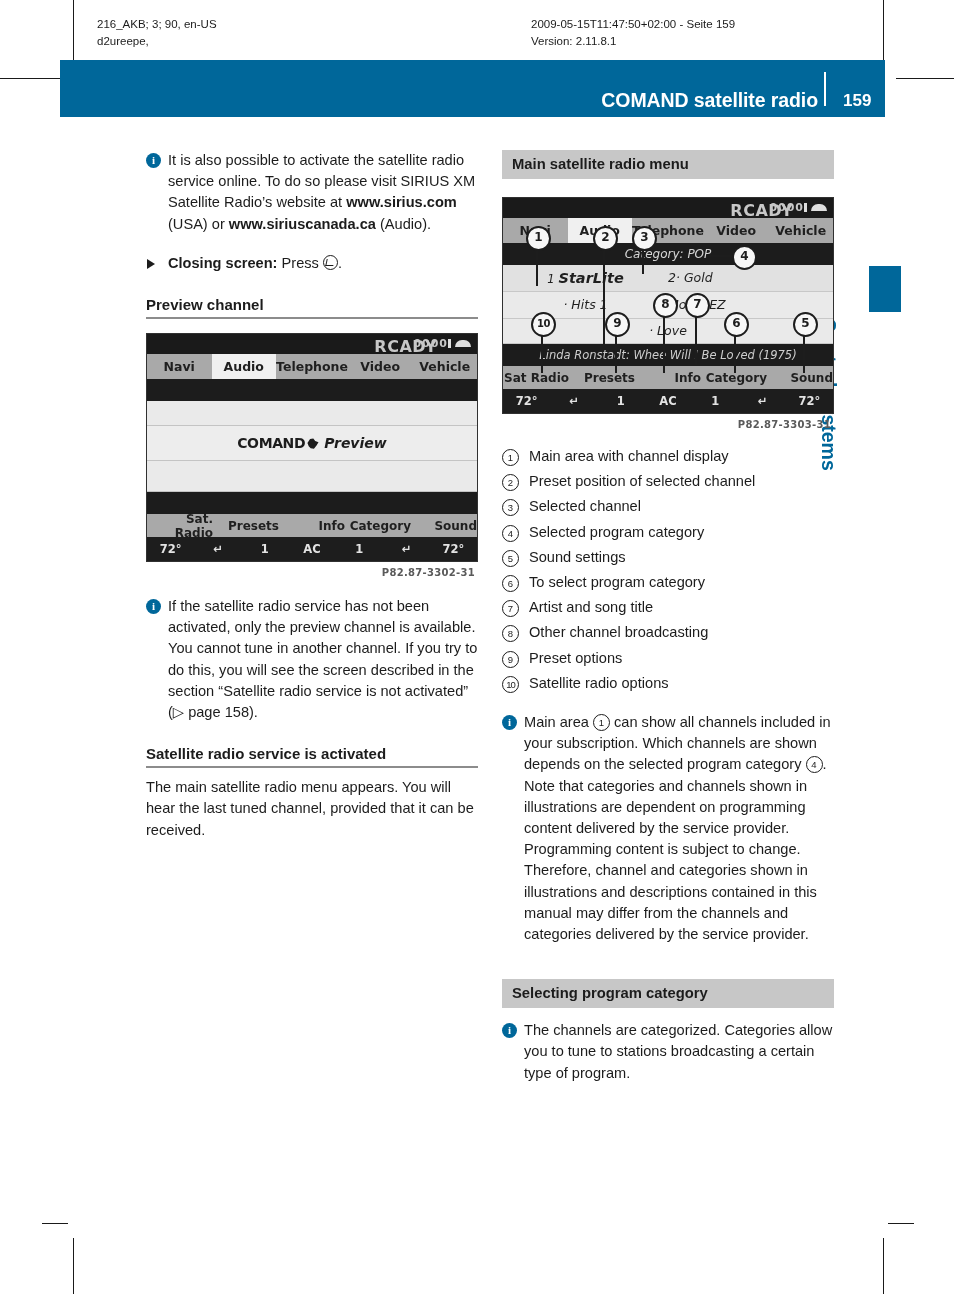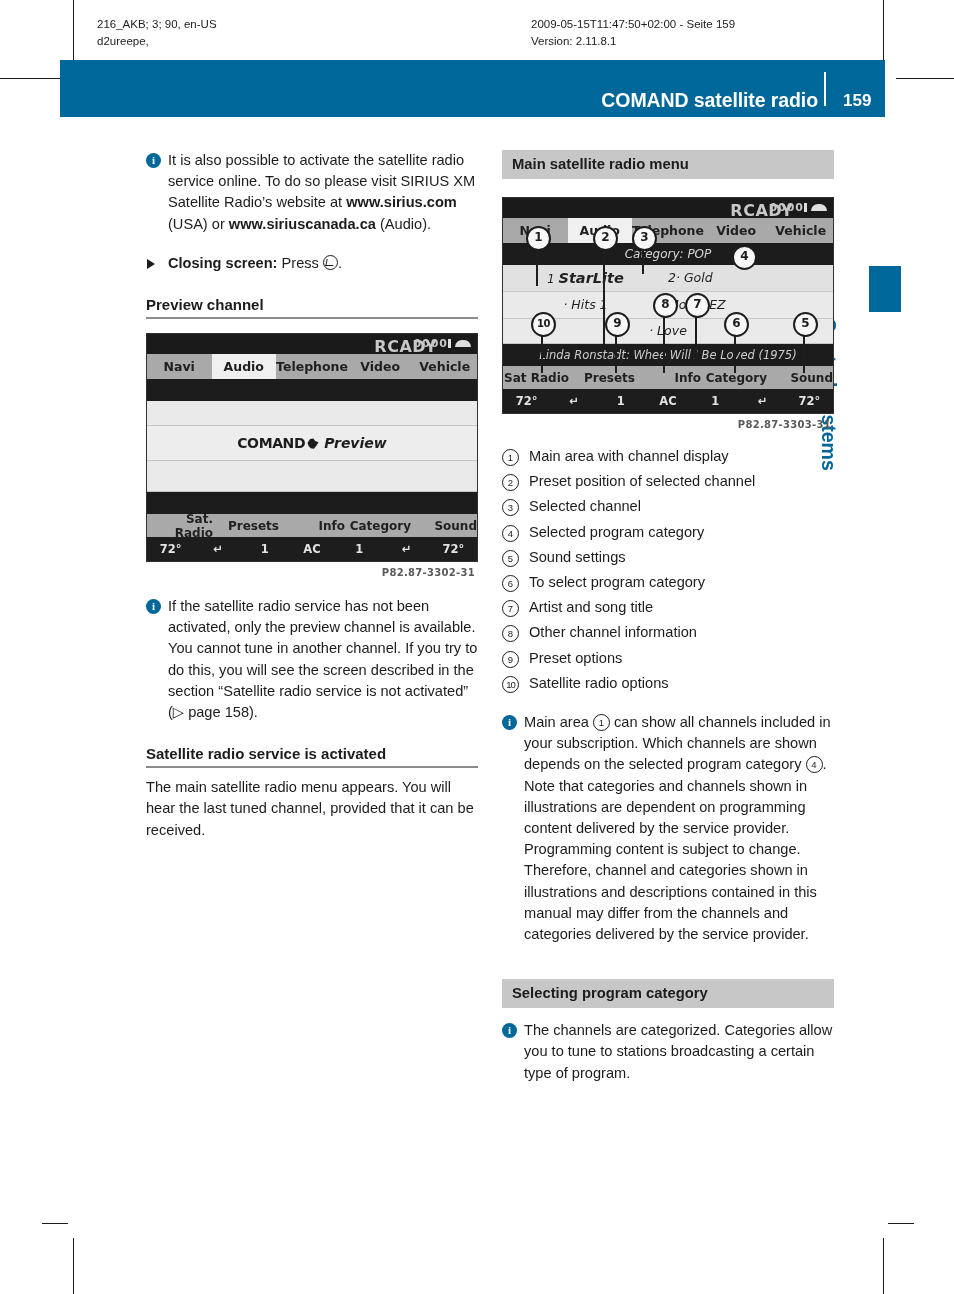--- a/index.html
+++ b/index.html
@@ -543,21 +543,21 @@
   </div>
 
   <div style="margin-bottom:16px;">
     <div class="legend-row"><span class="num-circle">1</span><span>Main area with channel display</span></div>
     <div class="legend-row"><span class="num-circle">2</span><span>Preset position of selected channel</span></div>
     <div class="legend-row"><span class="num-circle">3</span><span>Selected channel</span></div>
     <div class="legend-row"><span class="num-circle">4</span><span>Selected program category</span></div>
     <div class="legend-row"><span class="num-circle">5</span><span>Sound settings</span></div>
     <div class="legend-row"><span class="num-circle">6</span><span>To select program category</span></div>
     <div class="legend-row"><span class="num-circle">7</span><span>Artist and song title</span></div>
-    <div class="legend-row"><span class="num-circle">8</span><span>Other channel information</span></div>
+    <div class="legend-row"><span class="num-circle">8</span><span>Other channel broadcasting</span></div>
     <div class="legend-row"><span class="num-circle">9</span><span>Preset options</span></div>
     <div class="legend-row"><span class="num-circle wide">10</span><span>Satellite radio options</span></div>
   </div>
 
   <div class="note" style="margin-bottom:34px;">
     <span class="info-icon"></span><span>Main area </span><span class="num-inline">1</span><span> can show all channels included in your subscription. Which channels are shown depends on the selected program category </span><span class="num-inline">4</span><span>.</span><br><span>Note that categories and channels shown in illustrations are dependent on programming content delivered by the service provider. Programming content is subject to change.</span><br><span>Therefore, channel and categories shown in illustrations and descriptions contained in this manual may differ from the channels and categories delivered by the service provider.</span>
   </div>
 
   <div class="grey-head" style="margin-bottom:12px;">Selecting program category</div>
 

